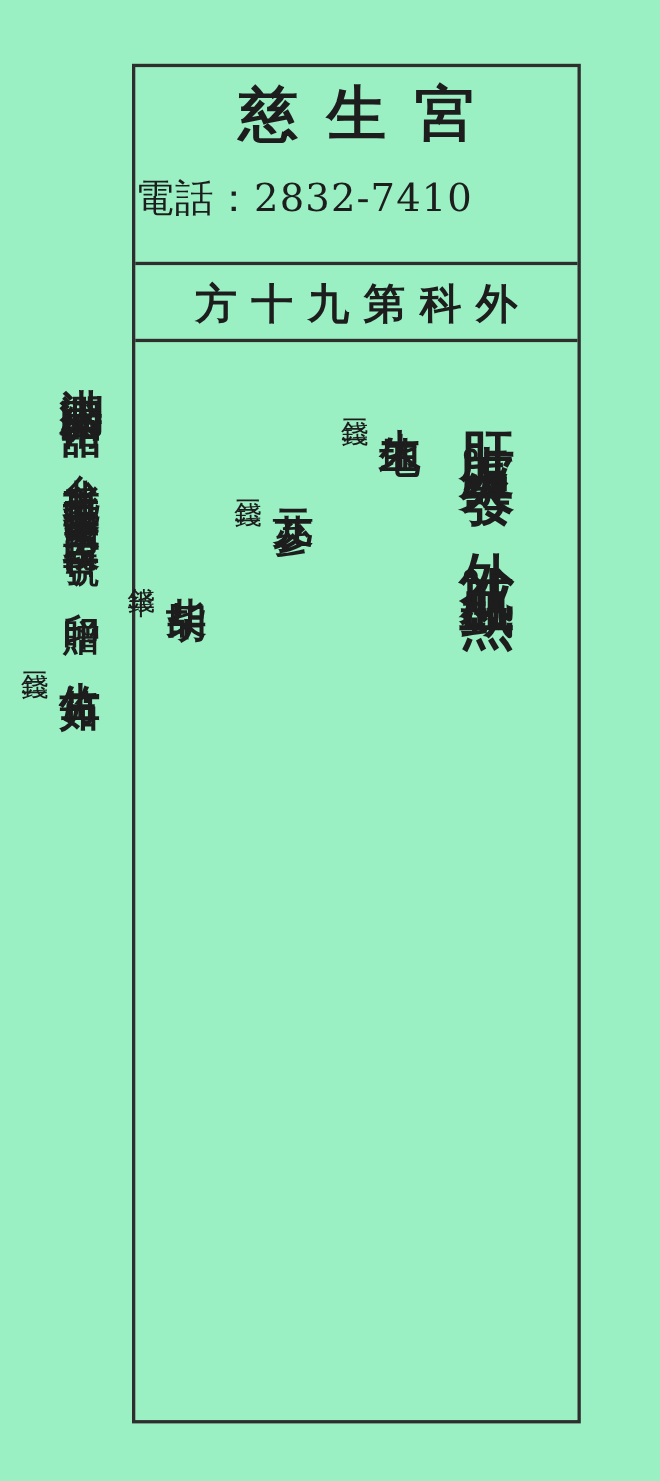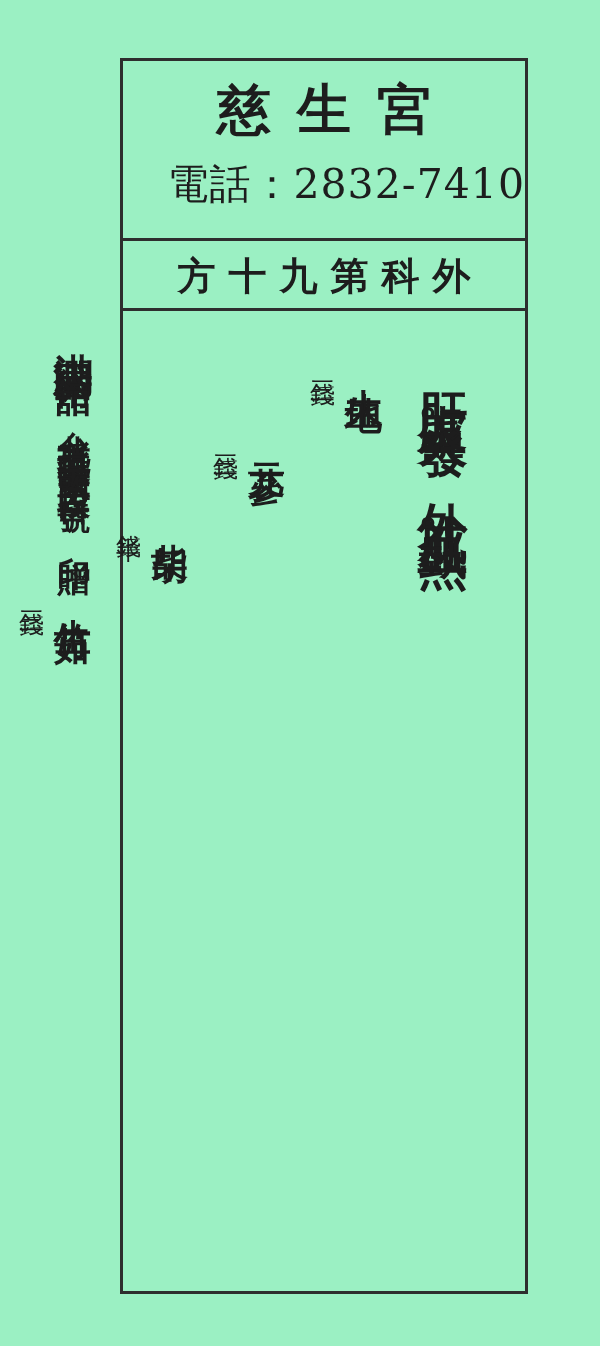--- a/index.html
+++ b/index.html
@@ -47,30 +47,30 @@
   #temple-name {
     position: absolute;
     left: 0;
     right: 0;
     top: 20px;
     text-align: center;
     font-size: 54px;
     letter-spacing: 26px;
     text-indent: 26px;
     font-weight: bold;
-    font-family: Liberation Sans, sans-serif;
+    font-family: Liberation Mono, monospace;
     line-height: 1.05;
   }
   #phone-line {
     position: absolute;
     left: 0;
     right: 0;
     top: 96px;
-    text-align: right;
-    font-size: 41px;
+    text-align: left;
+    font-size: 35px;
     letter-spacing: 1px;
     font-family: "DejaVu Serif", "Liberation Serif", serif;
   }
 
   
   #category-band {
     position: absolute;
     left: 0;
     right: 0;
     top: 180px;

